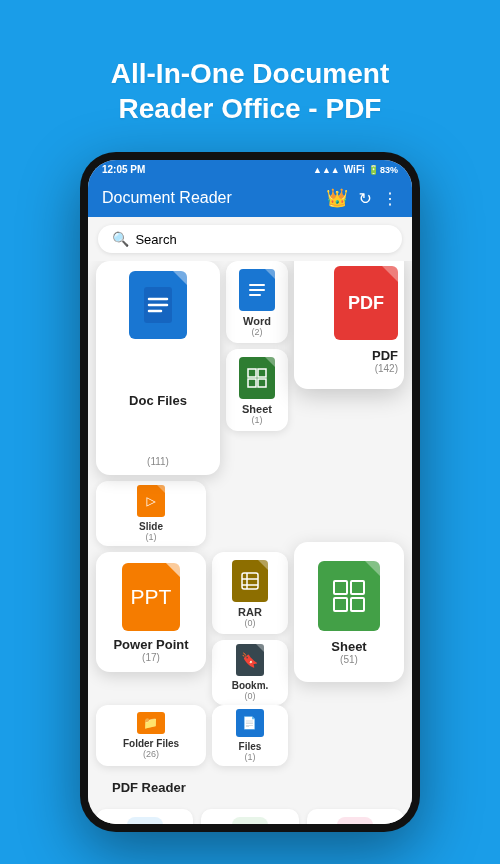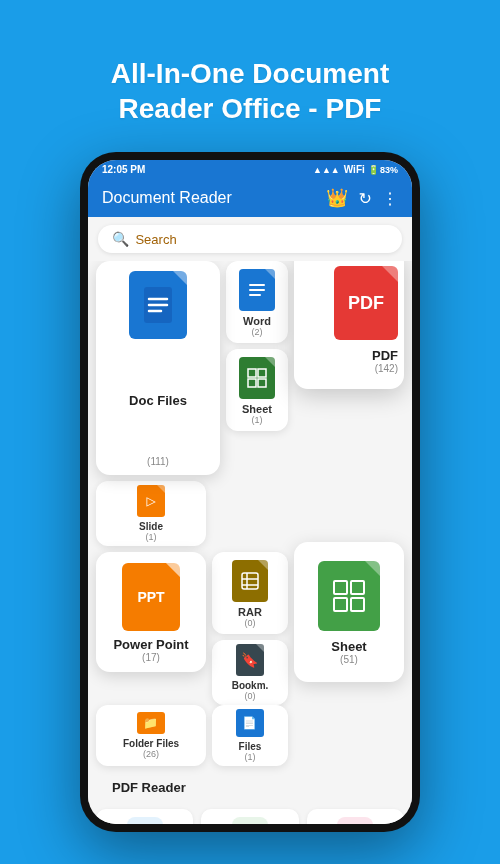--- a/index.html
+++ b/index.html
@@ -104,21 +104,21 @@
       gap: 6px;
       box-shadow: 0 1px 4px rgba(0,0,0,0.1);
     }
 
     .search-icon-small {
       color: #999;
       font-size: 14px;
     }
 
     .search-text {
-      color: #a16207;
+      color: #000000;
       font-size: 13px;
     }
 
     .section-title {
       font-size: 13px;
       font-weight: 700;
       color: #222;
       padding: 4px 12px 4px;
     }
 
@@ -328,21 +328,21 @@
           <div style="width:110px;"></div>
         </div>
       </div>
 
       <div style="position:relative; padding: 0 8px; margin-bottom: 6px;">
         <div style="display:flex; gap:6px; align-items:flex-start;">
 
           <div class="featured-card" style="width:110px; min-height:120px; z-index:5; position:relative;">
             <div class="featured-doc-icon" style="background:#f57c00; width:58px; height:68px;">
               <div style="position:absolute; top:0; right:0; width:14px; height:14px; background:rgba(255,255,255,0.35); clip-path:polygon(0 0, 100% 100%, 100% 0);"></div>
-              <span style="color:white; font-size:14px; font-weight:700; z-index:1; position:relative;">PPT</span>
+              <span style="color:white; font-size:21px; font-weight:400; z-index:1; position:relative;">PPT</span>
             </div>
             <div class="featured-label">Power Point</div>
             <div class="featured-count">(17)</div>
           </div>
 
           <div style="flex:1; display:flex; flex-direction:column; gap:6px;">
             <div class="file-card" style="min-height:78px;">
               <div style="width:36px; height:42px; background:#8d6e00; border-radius:4px; display:flex; align-items:center; justify-content:center; position:relative;">
                 <div style="position:absolute; top:0; right:0; width:10px; height:10px; background:rgba(255,255,255,0.35); clip-path:polygon(0 0, 100% 100%, 100% 0);"></div>
                 <svg width="22" height="22" viewBox="0 0 22 22" fill="none" style="z-index:1;">

